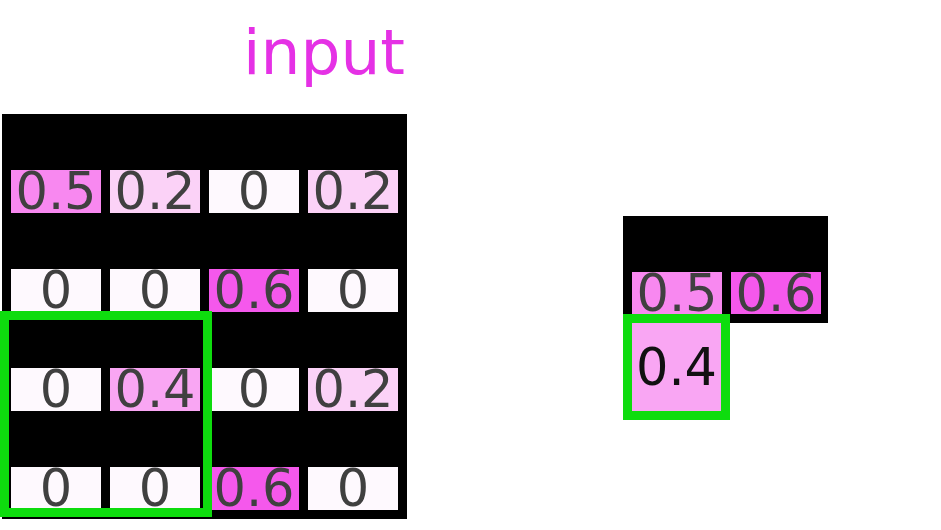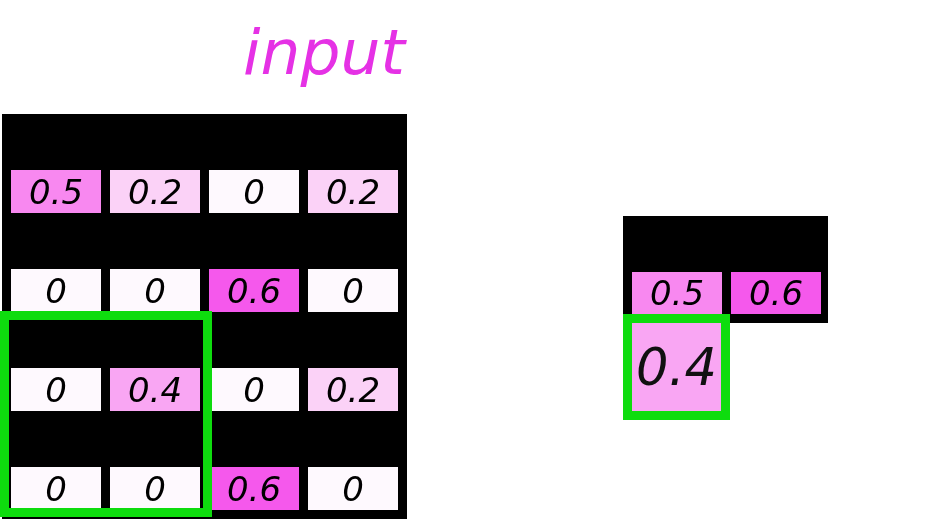--- a/index.html
+++ b/index.html
@@ -1,20 +1,19 @@
 <!DOCTYPE html>
 <html style="--bg: #ffffff; --line: #000000; --green: #0edc0e; --magenta: #e531e5;"><head>
 <meta charset="utf-8">
 <style>
   html,body{margin:0;padding:0;background:#fff;}
   #canvas{
     position:relative;width:828px;height:530px;overflow:hidden;
     background:var(--bg,#fff);
     font-family:"DejaVu Sans","Liberation Sans",sans-serif;
-    font-style:italic;
   }
   .title{
     position:absolute;top:21px;line-height:1;font-size:63px;
     color:var(--magenta,#e531e5);white-space:nowrap;
   }
   #input-title{left:243px;}
   #output-title{left:716px;}
   .grid{
     position:absolute;background:var(--line,#000);
     display:grid;gap:9px;padding:9px;
@@ -24,21 +23,21 @@
     grid-template-columns:repeat(4,90px);
     grid-template-rows:repeat(4,90px);
   }
   #output-grid{
     left:623px;top:216px;
     grid-template-columns:repeat(2,90px);
     grid-template-rows:89px;
   }
   .cell{
     display:flex;align-items:center;justify-content:center;
-    font-size:34px;color:#000000;background:#fff;margin-top:47px;
+    font-size:51px;color:#404040;background:#fff;margin-top:47px;
   }
   .overlay{
     position:absolute;box-sizing:border-box;
     border:9px solid var(--green,#0edc0e);
     pointer-events:none;z-index:5;
   }
   #input-highlight{left:0px;top:311px;width:212px;height:206px;}
   #output-highlight{
     left:623px;top:314px;width:107px;height:106px;
     display:flex;align-items:center;justify-content:center;

